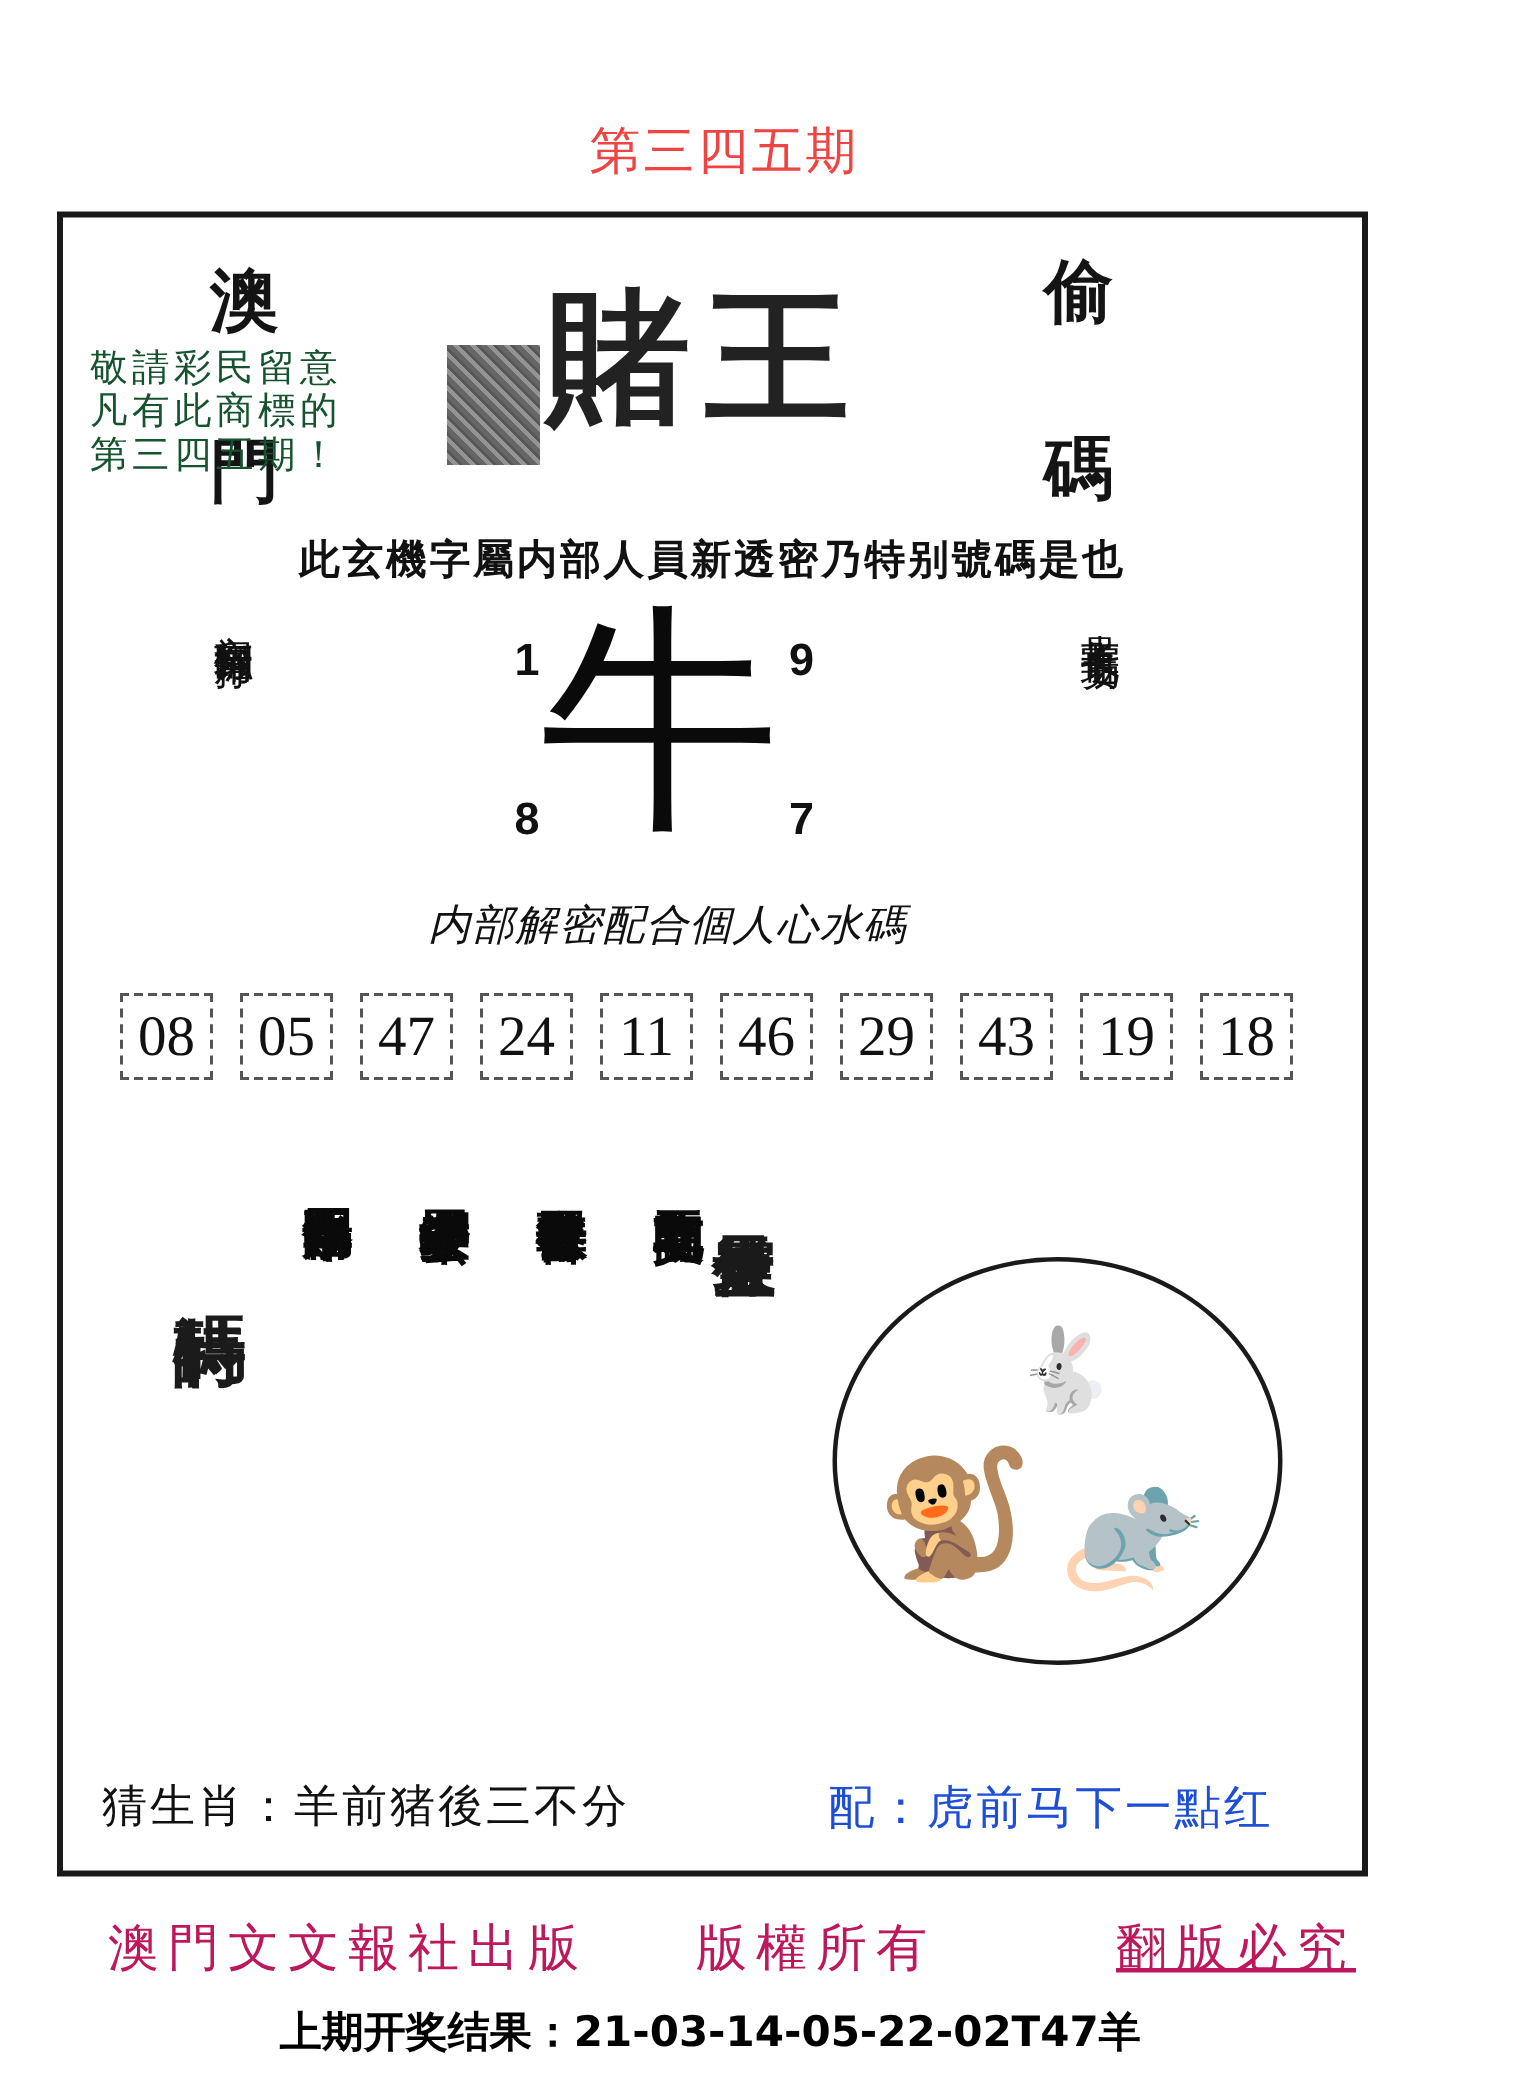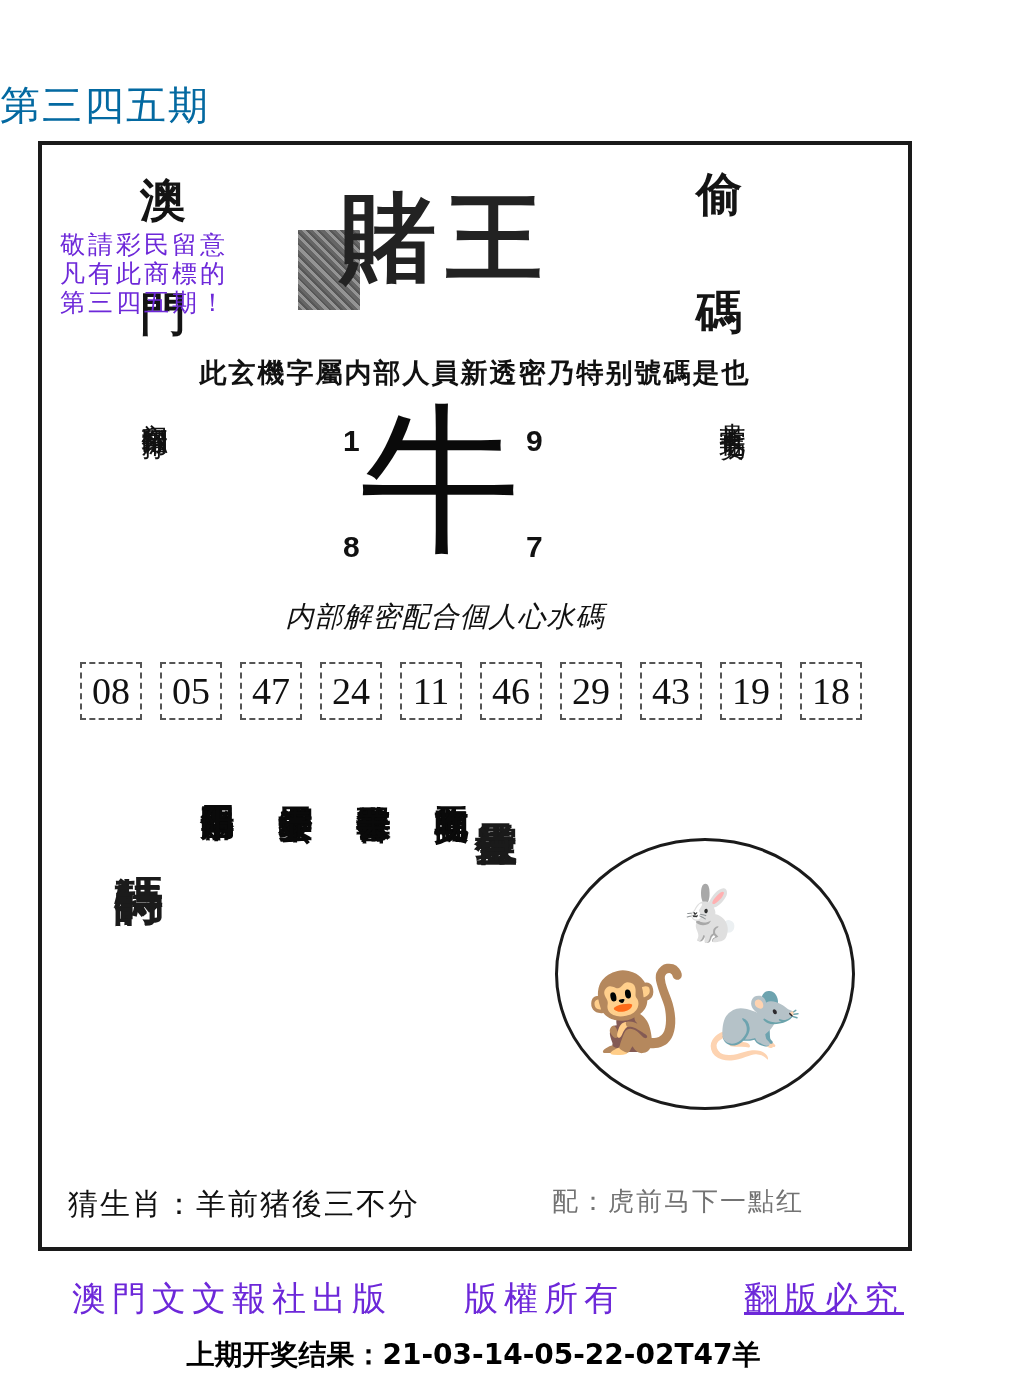--- a/index.html
+++ b/index.html
@@ -1,41 +1,41 @@
 <!DOCTYPE html>
 <html><head>
 <meta charset="utf-8">
 <style>
   html, body { margin: 0; padding: 0; background: #ffffff; }
   body { width: 1026px; height: 1388px; position: relative; overflow: hidden; color: #111; font-family: "DejaVu Serif", serif; }
   .abs { position: absolute; }
-  .issue { left: 0; width: 966px; top: 78px; text-align: left; font-family: "DejaVu Serif", serif; font-size: 40px; letter-spacing: 2px; color: #0369a1; }
+  .issue { left: 0; width: 966px; top: 78px; text-align: center; font-family: "DejaVu Serif", serif; font-size: 34px; letter-spacing: 2px; color: #ef4444; }
   .frame { left: 38px; top: 141px; width: 874px; height: 1110px; border: 4px solid #1a1a1a; box-sizing: border-box; }
   .vert { writing-mode: vertical-rl; text-orientation: upright; }
   .big-cal { font-family: "DejaVu Serif", serif; font-weight: bold; font-size: 46px; color: #141414; }
-  .notice { left: 60px; top: 230px; font-family: "DejaVu Serif", serif; font-size: 25px; line-height: 29px; letter-spacing: 3px; color: #6d28d9; }
+  .notice { left: 60px; top: 230px; font-family: "DejaVu Serif", serif; font-size: 25px; line-height: 29px; letter-spacing: 3px; color: #14532d; }
   .notice div { white-space: nowrap; }
   .logo-smudge { left: 298px; top: 230px; width: 62px; height: 80px; background: repeating-linear-gradient(45deg,#555 0 3px,#888 3px 6px,#444 6px 8px); opacity: 0.9; }
-  .logo-text { left: 340px; top: 186px; font-family: "DejaVu Sans", sans-serif; font-weight: bold; font-size: 96px; letter-spacing: 10px; color: #222; line-height: 1.1; text-align: center; }
+  .logo-text { left: 364px; top: 186px; font-family: "DejaVu Sans", sans-serif; font-weight: bold; font-size: 96px; letter-spacing: 10px; color: #222; line-height: 1.1; text-align: center; }
   .tagline { left: 0; width: 950px; top: 355px; text-align: center; font-family: Liberation Sans, sans-serif; font-weight: bold; font-size: 27px; letter-spacing: 2px; color: #111; }
   .side-col { font-family: "DejaVu Serif", serif; font-size: 26px; line-height: 30px; letter-spacing: 2px; color: #111; }
   .ox { left: 360px; top: 400px; font-family: "DejaVu Serif", serif; font-size: 160px; line-height: 1; color: #0a0a0a; }
   .num { font-family: "Liberation Sans", sans-serif; font-weight: bold; font-size: 30px; color: #111; }
   .subtitle { left: 0; width: 890px; top: 598px; text-align: center; font-family: "DejaVu Sans", sans-serif; font-size: 28px; color: #111; letter-spacing: 1px; font-style: italic; }
   .boxes { left: 80px; top: 662px; display: flex; gap: 18px; }
   .box { width: 62px; height: 58px; border: 2px dashed #555; box-sizing: border-box; display: flex; align-items: center; justify-content: center; font-family: "Liberation Serif", serif; font-size: 38px; color: #111; background: #fff; }
   .poem-title { left: 104px; top: 838px; font-family: "DejaVu Serif", serif; font-weight: bold; font-size: 48px; line-height: 72px; color: #1b1b1b; }
   .poem-cols { left: 196px; top: 780px; display: flex; flex-direction: row-reverse; gap: 34px; }
   .poem-col { font-family: "DejaVu Sans", sans-serif; font-weight: bold; font-size: 34px; line-height: 44px; color: #0a0a0a; }
   .best { left: 462px; top: 790px; font-family: "DejaVu Serif", serif; font-weight: bold; font-size: 42px; line-height: 68px; color: #1a1a1a; }
   .circle { left: 555px; top: 838px; width: 300px; height: 272px; border: 3px solid #1a1a1a; border-radius: 50%; box-sizing: border-box; }
   .animal { position: absolute; font-size: 60px; line-height: 1; color: #000; }
   .guess { left: 68px; top: 1184px; font-family: "DejaVu Serif", serif; font-size: 30px; color: #111; letter-spacing: 2px; white-space: nowrap; }
-  .pair { left: 552px; top: 1184px; font-family: "DejaVu Serif", serif; font-size: 26px; color: #737373; letter-spacing: 2px; white-space: nowrap; }
-  .footer { top: 1276px; font-family: "DejaVu Serif", serif; font-size: 34px; color: #6d28d9; letter-spacing: 6px; white-space: nowrap; }
+  .pair { left: 552px; top: 1184px; font-family: "DejaVu Serif", serif; font-size: 31px; color: #1d4ed8; letter-spacing: 2px; white-space: nowrap; }
+  .footer { top: 1276px; font-family: "DejaVu Serif", serif; font-size: 34px; color: #be185d; letter-spacing: 6px; white-space: nowrap; }
   .result { left: 0; width: 947px; top: 1336px; text-align: center; font-family: "DejaVu Sans", sans-serif; font-weight: bold; font-size: 28px; color: #000; letter-spacing: 0px; }
 </style>
 </head>
 <body>
 
 <div class="abs issue">第三四五期</div>
 
 <div class="abs frame"></div>
 
 <div class="abs big-cal" style="left:140px;top:170px;">澳</div>

